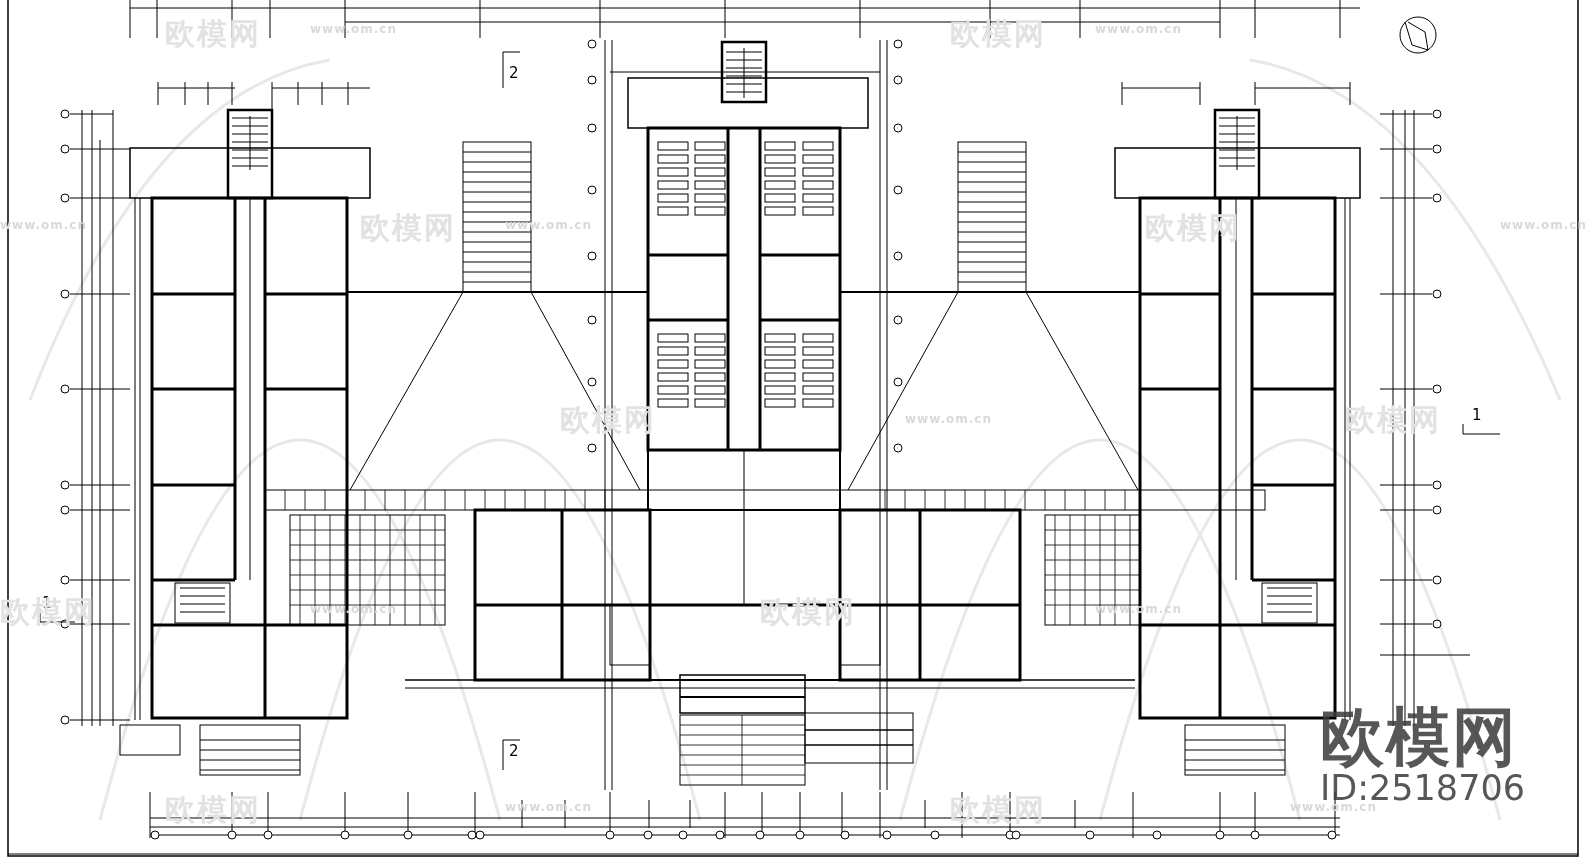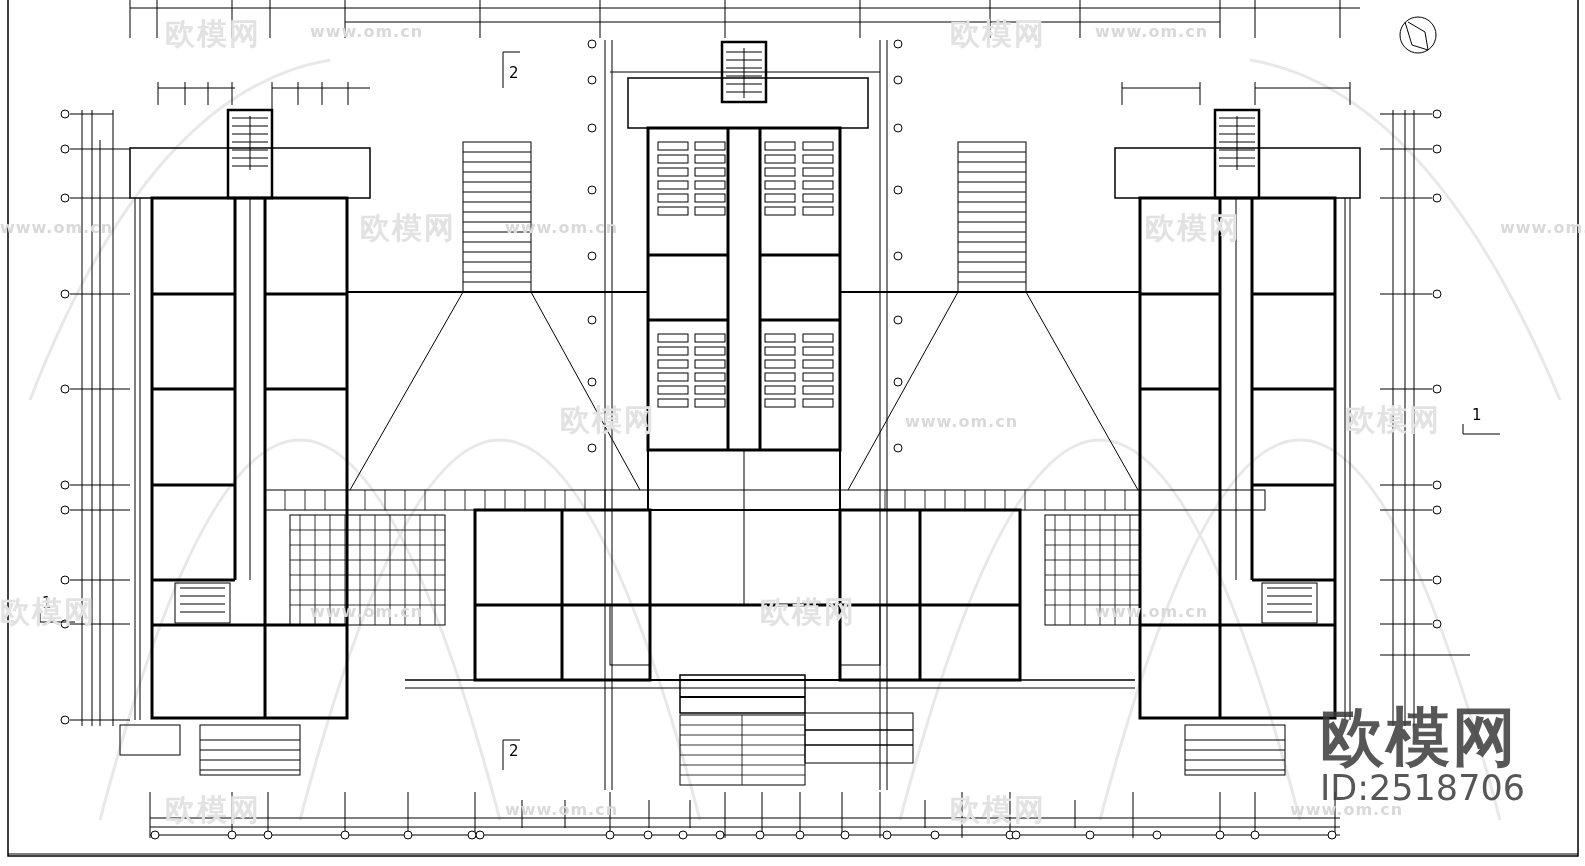--- a/index.html
+++ b/index.html
@@ -1,20 +1,20 @@
 <!DOCTYPE html>
 <html><head>
 <meta charset="utf-8">
 <style>
   html,body{margin:0;padding:0;background:#fff;}
   body{width:1585px;height:866px;overflow:hidden;position:relative;font-family:"DejaVu Sans",sans-serif;}
   #frame{position:absolute;left:0;top:0;width:1585px;height:866px;}
   .wm-big{position:absolute;left:1320px;top:694px;font-family:"DejaVu Sans",sans-serif;font-size:64px;font-weight:bold;color:#3a3a3a;letter-spacing:2px;opacity:.85;}
   .wm-id{position:absolute;left:1320px;top:768px;font-family:"DejaVu Sans",sans-serif;font-size:35px;color:#3a3a3a;opacity:.85;}
-  .wm-url{position:absolute;font-family:"DejaVu Sans",sans-serif;font-size:16px;font-weight:bold;color:#d9d9d9;letter-spacing:1px;}
+  .wm-url{position:absolute;font-family:"DejaVu Sans",sans-serif;font-size:12px;font-weight:bold;color:#d9d9d9;letter-spacing:1px;}
   .wm-logo{position:absolute;font-family:"DejaVu Sans",sans-serif;font-size:30px;font-weight:bold;color:#e2e2e2;letter-spacing:2px;}
 </style>
 </head>
 <body>
 
 <div id="frame">
 <svg width="1585" height="866" viewBox="0 0 1585 866" xmlns="http://www.w3.org/2000/svg">
 
   <rect x="8" y="-2" width="1570" height="858" fill="none" stroke="#000" stroke-width="1.5"></rect>
 

